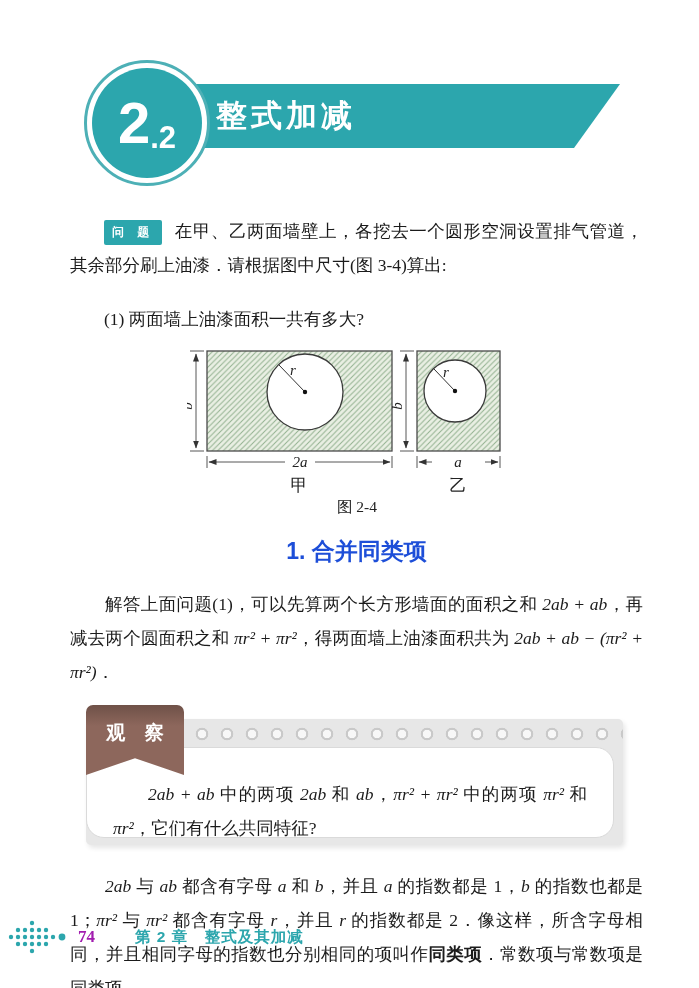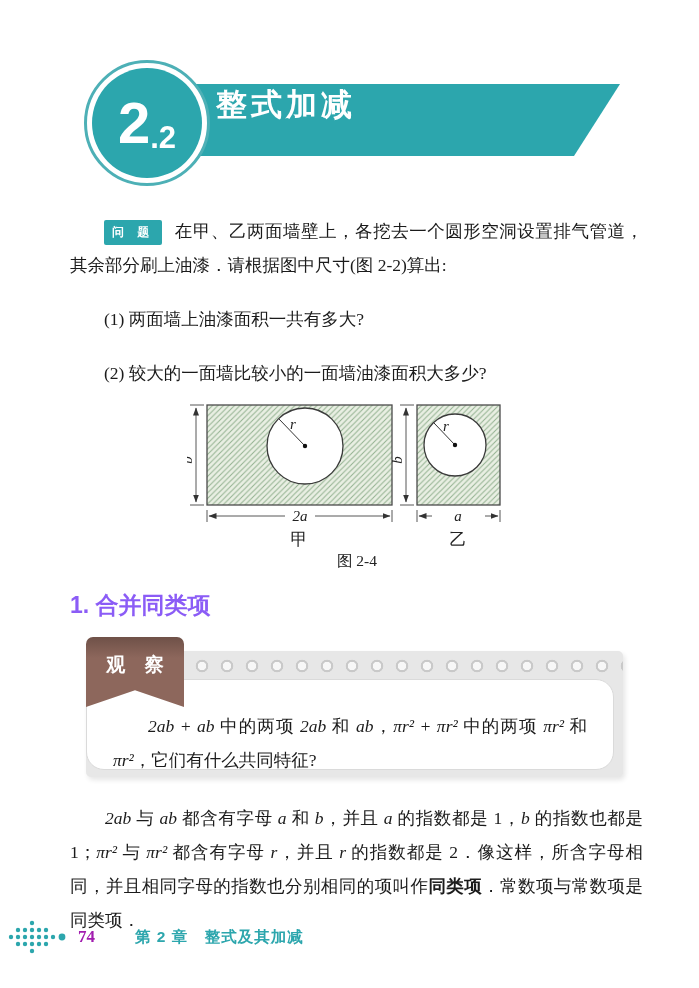--- a/index.html
+++ b/index.html
@@ -4,24 +4,24 @@
 <style>
   * { margin:0; padding:0; box-sizing:border-box; }
   html,body { background:#ffffff; }
   .page {
     position:relative; width:699px; height:988px; background:#fff;
     font-family:"Liberation Serif", serif; color:#1b1b1b; overflow:hidden;
   }
   
   .header { position:relative; height:186px; }
   .banner {
-    position:absolute; left:148px; top:84px; width:472px; height:72px;
+    position:absolute; left:148px; top:84px; width:472px; height:64px;
     background:#2ca6ad;
     clip-path:polygon(0 0, 100% 0, calc(100% - 46px) 100%, 0 100%);
-    display:flex; align-items:flex-start; padding-left:68px;
+    display:flex; align-items:center; padding-left:68px;
   }
   .banner-title {
     font-family:"Liberation Sans", sans-serif; font-weight:bold;
     color:#fff; font-size:31px; letter-spacing:4px;
   }
   .emblem {
     position:absolute; left:84px; top:60px; width:126px; height:126px;
     border-radius:50%; border:3px solid #4db0b6; background:#fff;
   }
   .emblem-inner {
@@ -49,21 +49,21 @@
   
   .walls-figure { width:340px; margin:8px auto 0; }
   .walls-figure svg { display:block; }
   .dim-label { font-family:"Liberation Serif", serif; font-style:italic; font-size:15px; fill:#222; }
   .wall-label { font-family:"Liberation Serif", serif; font-size:17px; fill:#222; }
   .fig-caption { font-family:"Liberation Serif", serif; font-size:15.5px; fill:#222; }
 
   
   .sec-heading {
     font-family:"Liberation Sans", sans-serif; font-weight:bold;
-    font-size:23px; color:#8b5cf6; margin:20px 0 12px;
+    font-size:23px; color:#1d4ed8; margin:20px 0 12px;text-align:center;
   }
   .indent { text-indent:2em; }
 
   
   .observe { position:relative; margin-top:16px; height:146px; }
   .observe-panel {
     position:absolute; left:16px; top:14px; width:537px; height:126px;
     background:#e7e7e7; border-radius:5px;
     box-shadow:2px 3px 5px rgba(0,0,0,0.10);
   }
@@ -109,23 +109,22 @@
     <div class="emblem">
       <div class="emblem-inner">
           <span class="num-big">2</span>
           <span class="num-small">.2</span>
         </div>
     </div>
   </header>
 
   <main class="content">
 
-    <p class="para intro"><span class="badge">问 题</span><span><span>在甲、乙两面墙壁上，各挖去一个圆形空洞设置排气管道，其余部分刷上油漆．请根据图中尺寸(图 2-2)算出:</span></span></p>
+    <p class="para intro"><span class="badge">问 题</span><span><span>在甲、乙两面墙壁上，各挖去一个圆形空洞设置排气管道，其余部分刷上油漆．请根据图中尺寸(图 3-4)算出:</span></span></p>
     <p class="para item">(1) 两面墙上油漆面积一共有多大?</p>
-    <p class="para item">(2) 较大的一面墙比较小的一面墙油漆面积大多少?</p>
 
     <figure class="walls-figure">
       <svg width="340" height="172" viewBox="0 0 340 172">
         <defs>
           <pattern id="hatch" width="5.5" height="5.5" patternUnits="userSpaceOnUse">
             <rect width="5.5" height="5.5" fill="#e9efe3"></rect>
             <path d="M0,5.5 L5.5,0" stroke="#93b190" stroke-width="1"></path>
             <path d="M-1.4,1.4 L1.4,-1.4" stroke="#93b190" stroke-width="1"></path>
             <path d="M4.1,6.9 L6.9,4.1" stroke="#93b190" stroke-width="1"></path>
           </pattern>
@@ -172,20 +171,21 @@
           <line x1="298" y1="118" x2="311" y2="118" stroke="#444" stroke-width="0.9" marker-end="url(#arr)"></line>
           <text class="dim-label" x="271" y="123" text-anchor="middle">a</text>
           <text class="wall-label" x="271" y="147" text-anchor="middle">乙</text>
         </g>
 
         <text class="fig-caption" x="170" y="168" text-anchor="middle">图 2-4</text>
       </svg>
     </figure>
 
     <h2 class="sec-heading">1. 合并同类项</h2>
+    <p class="para indent"><span>解答上面问题(1)，可以先算两个长方形墙面的面积之和 </span><span class="math">2ab + ab</span><span>，再减去两个圆面积之和 </span><span class="math">πr² + πr²</span><span>，得两面墙上油漆面积共为 </span><span class="math">2ab + ab − (πr² + πr²)</span><span>．</span></p>
 
     <div class="observe">
       <div class="observe-panel">
         <div class="observe-bar"></div>
         <div class="observe-inner">
           <p class="para indent"><span class="math">2ab + ab</span><span> 中的两项 </span><span class="math">2ab</span><span> 和 </span><span class="math">ab</span><span>，</span><span class="math">πr² + πr²</span><span> 中的两项 </span><span class="math">πr²</span><span> 和 </span><span class="math">πr²</span><span>，它们有什么共同特征?</span></p>
         </div>
       </div>
       <div class="observe-ribbon">
           <span>观 察</span>

